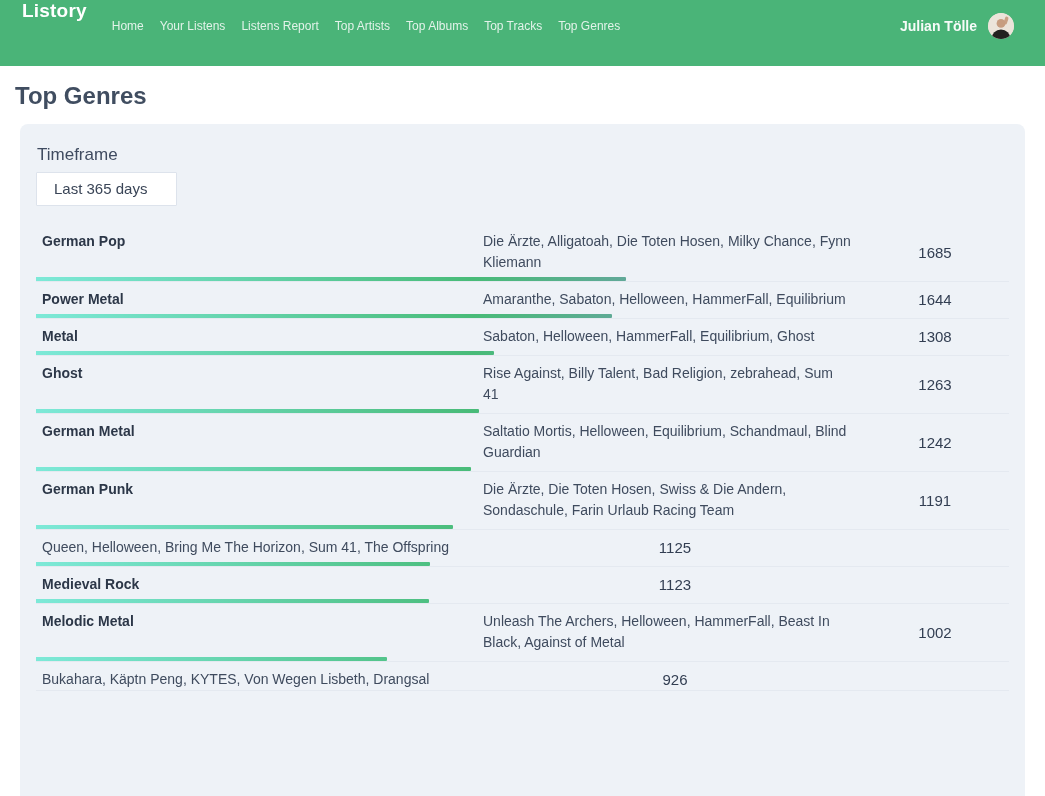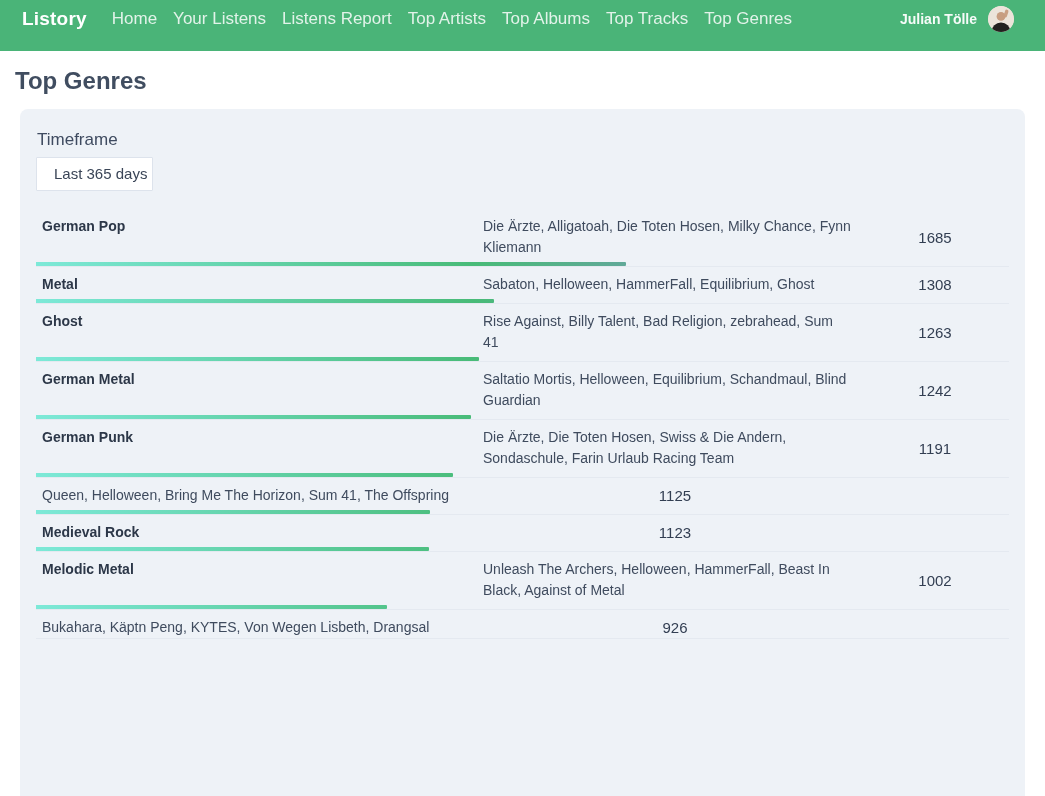--- a/index.html
+++ b/index.html
@@ -5,43 +5,42 @@
   * { box-sizing: border-box; margin: 0; padding: 0; }
   html, body {
     width: 1045px; height: 796px;
     overflow: hidden;
     background: #ffffff;
     font-family: "Liberation Sans", sans-serif;
     color: #2f3b4d;
   }
   
   .navbar {
-    height: 51px;
+    height: 66px;
     background: var(--green, #4ab478);
     display: flex;
-    align-items: center;
     padding: 0 31px 14px 22px;
   }
   .brand {
     color: #ffffff;
     font-size: 19px;
     font-weight: 700;
     letter-spacing: .2px;
     margin-right: 25px;
     cursor: pointer;
   }
   .nav-items {
     list-style: none;
     display: flex;
     align-items: center;
     gap: 16px;
   }
   .nav-item {
     color: rgba(255,255,255,0.84);
-    font-size: 17px;
+    font-size: 12px;
     cursor: pointer;
     white-space: nowrap;
   }
   .user-menu {
     margin-left: auto;
     display: flex;
     align-items: center;
     cursor: pointer;
     font-weight: bold;
   }
@@ -79,21 +78,21 @@
     display: block;
     font-size: 17px;
     color: #3f4b60;
     margin: 5px 0 7px 1px;
   }
   .timeframe-select {
     display: inline-block;
     background: #ffffff;
     border: 1px solid #dde3ec;
     border-radius: 1px;
-    padding: 7px 5px 8px 17px;
+    padding: 7px 29px 8px 17px;
     font-family: "Liberation Sans", sans-serif;
     font-size: 15px;
     color: #3a4557;
     cursor: pointer;
     text-align: right;
   }
 
   
   .genres-table { margin-top: 18px; }
   .row { border-bottom: 1px solid var(--divider, #e4e9f0); }
@@ -182,20 +181,32 @@
             <div class="genre-count">1685</div>
           </div>
           <div class="bar-track">
             <div class="bar" style="width: 60.677%;">
               <div class="bar-inner" style="width: 164.807%;"></div>
             </div>
           </div>
         </div>
         <div class="row">
           <div class="row-grid">
+            <div class="genre-name">Power Metal</div>
+            <div class="genre-artists">Amaranthe, Sabaton, Helloween, HammerFall, Equilibrium</div>
+            <div class="genre-count">1644</div>
+          </div>
+          <div class="bar-track">
+            <div class="bar" style="width: 59.2006%;">
+              <div class="bar-inner" style="width: 168.917%;"></div>
+            </div>
+          </div>
+        </div>
+        <div class="row">
+          <div class="row-grid">
             <div class="genre-name">Metal</div>
             <div class="genre-artists">Sabaton, Helloween, HammerFall, Equilibrium, Ghost</div>
             <div class="genre-count">1308</div>
           </div>
           <div class="bar-track">
             <div class="bar" style="width: 47.1012%;">
               <div class="bar-inner" style="width: 212.309%;"></div>
             </div>
           </div>
         </div>

